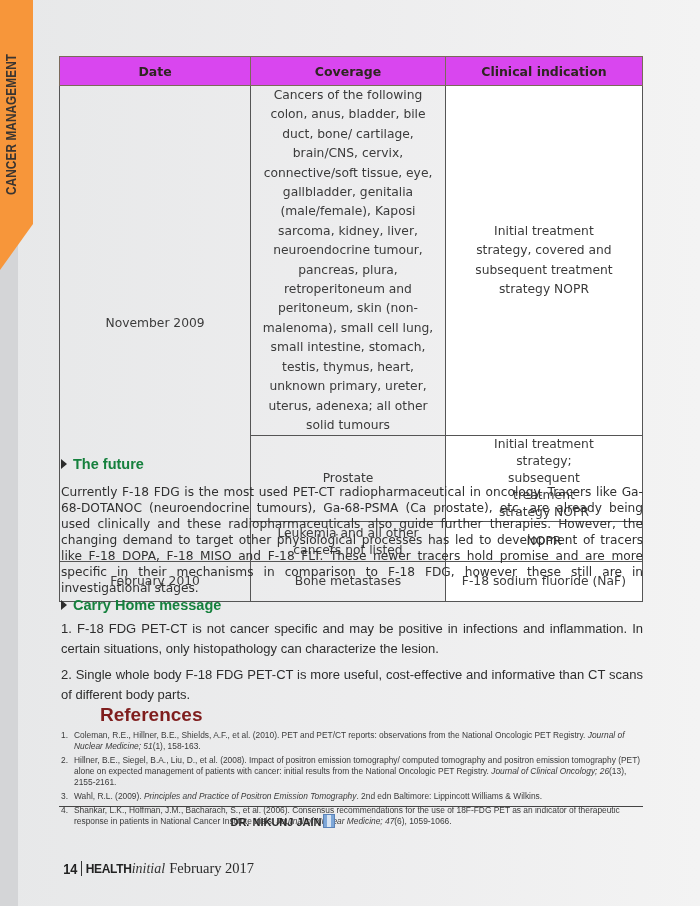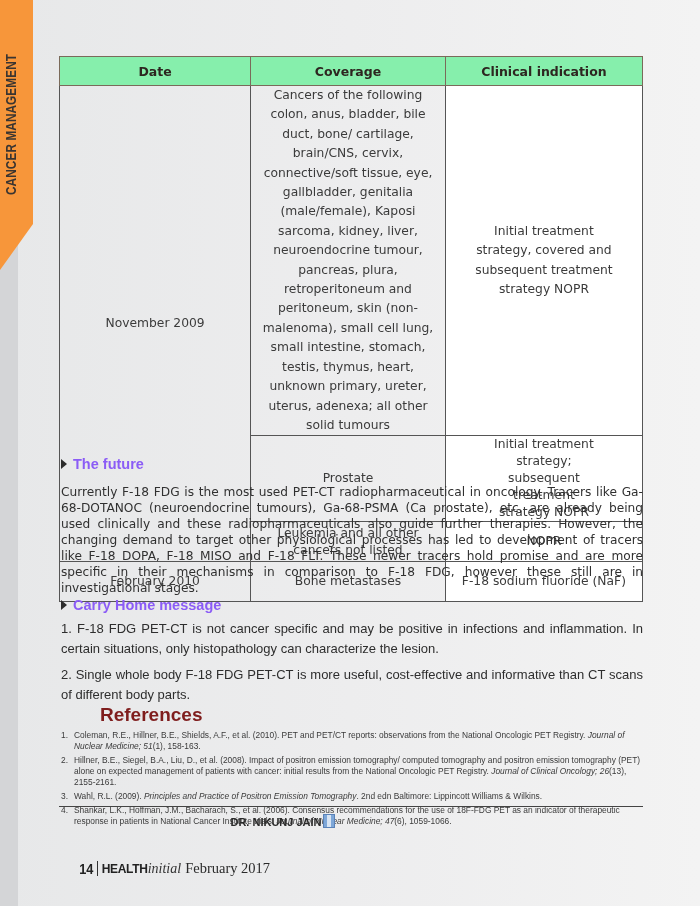--- a/index.html
+++ b/index.html
@@ -23,36 +23,36 @@
     transform-origin: left top; transform: rotate(-90deg);
     font-family: "Liberation Sans", sans-serif; font-weight: bold;
     font-size: 15px; letter-spacing: 0.2px; color: #3a3531; white-space: nowrap;
     transform: rotate(-90deg) scaleX(0.78);
   }
   table.cov {
     position: absolute; left: 59px; top: 56px; width: 584px;
     border-collapse: collapse; font-size: 12.3px; color: #3b3b3b;
   }
   table.cov th {
-    background: #86efac; color: #2d2620; font-weight: bold;
+    background: #d946ef; color: #2d2620; font-weight: bold;
     height: 26px; border: 1px solid #7a6a5a; font-size: 12.5px;
   }
   table.cov td {
     border: 1px solid #555; text-align: center; vertical-align: middle;
     line-height: 19.4px; padding: 0 6px;
   }
   table.cov td.white { background: #ffffff; }
   table.cov td.grey { background: transparent; }
   .col1 { width: 193px; } .col2 { width: 195px; } .col3 { width: 196px; }
   .section {
     position: absolute; left: 61px; width: 582px;
   }
   .sec-title {
     font-family: "Liberation Sans", sans-serif; font-weight: bold;
-    font-size: 14.5px; color: #8b5cf6; display: flex; align-items: center;
+    font-size: 14.5px; color: #15803d; display: flex; align-items: center;
   }
   .tri {
     display: inline-block; width: 0; height: 0; margin-right: 6px;
     border-top: 5px solid transparent; border-bottom: 5px solid transparent;
     border-left: 6px solid #2c2c2c;
   }
   .body-text {
     font-size: 12.2px; line-height: 16px; text-align: justify; color: #303030;
     margin-top: 12px;
   }
@@ -71,21 +71,21 @@
   .author {
     position: absolute; left: 0; width: 565px; top: 814px; text-align: center;
     font-family: "Liberation Sans", sans-serif; font-weight: bold; font-size: 11px; color: #2a2a2a;
   }
   .author-icon {
     display: inline-block; width: 10px; height: 12px; vertical-align: -2px; margin-left: 1px;
     background: linear-gradient(90deg, #7ea7d8 0 30%, #d8e4f3 30% 70%, #7ea7d8 70%);
     border: 1px solid #5a82b8;
   }
   .footer {
-    position: absolute; left: 62px; top: 860px; display: flex; align-items: center; margin-left: 16px;
+    position: absolute; left: 62px; top: 860px; display: flex; align-items: center;
   }
   .page-num { font-family: "Liberation Sans", sans-serif; font-weight: bold; font-size: 15px; color: #222; transform: scaleX(0.85); }
   .footer-sep { width: 1px; height: 15px; background: #333; margin: 0 4px 0 2px; }
   .brand-health { font-family: "Liberation Sans", sans-serif; font-weight: bold; font-size: 12px; color: #222; letter-spacing: -0.3px; }
   .brand-screen { font-family: "Liberation Serif", serif; font-style: italic; font-size: 14px; color: #333; margin-right: 4px; }
   .issue { font-family: "Liberation Serif", serif; font-size: 14.5px; color: #2a2a2a; }
 </style>
 </head>
 <body>
 

